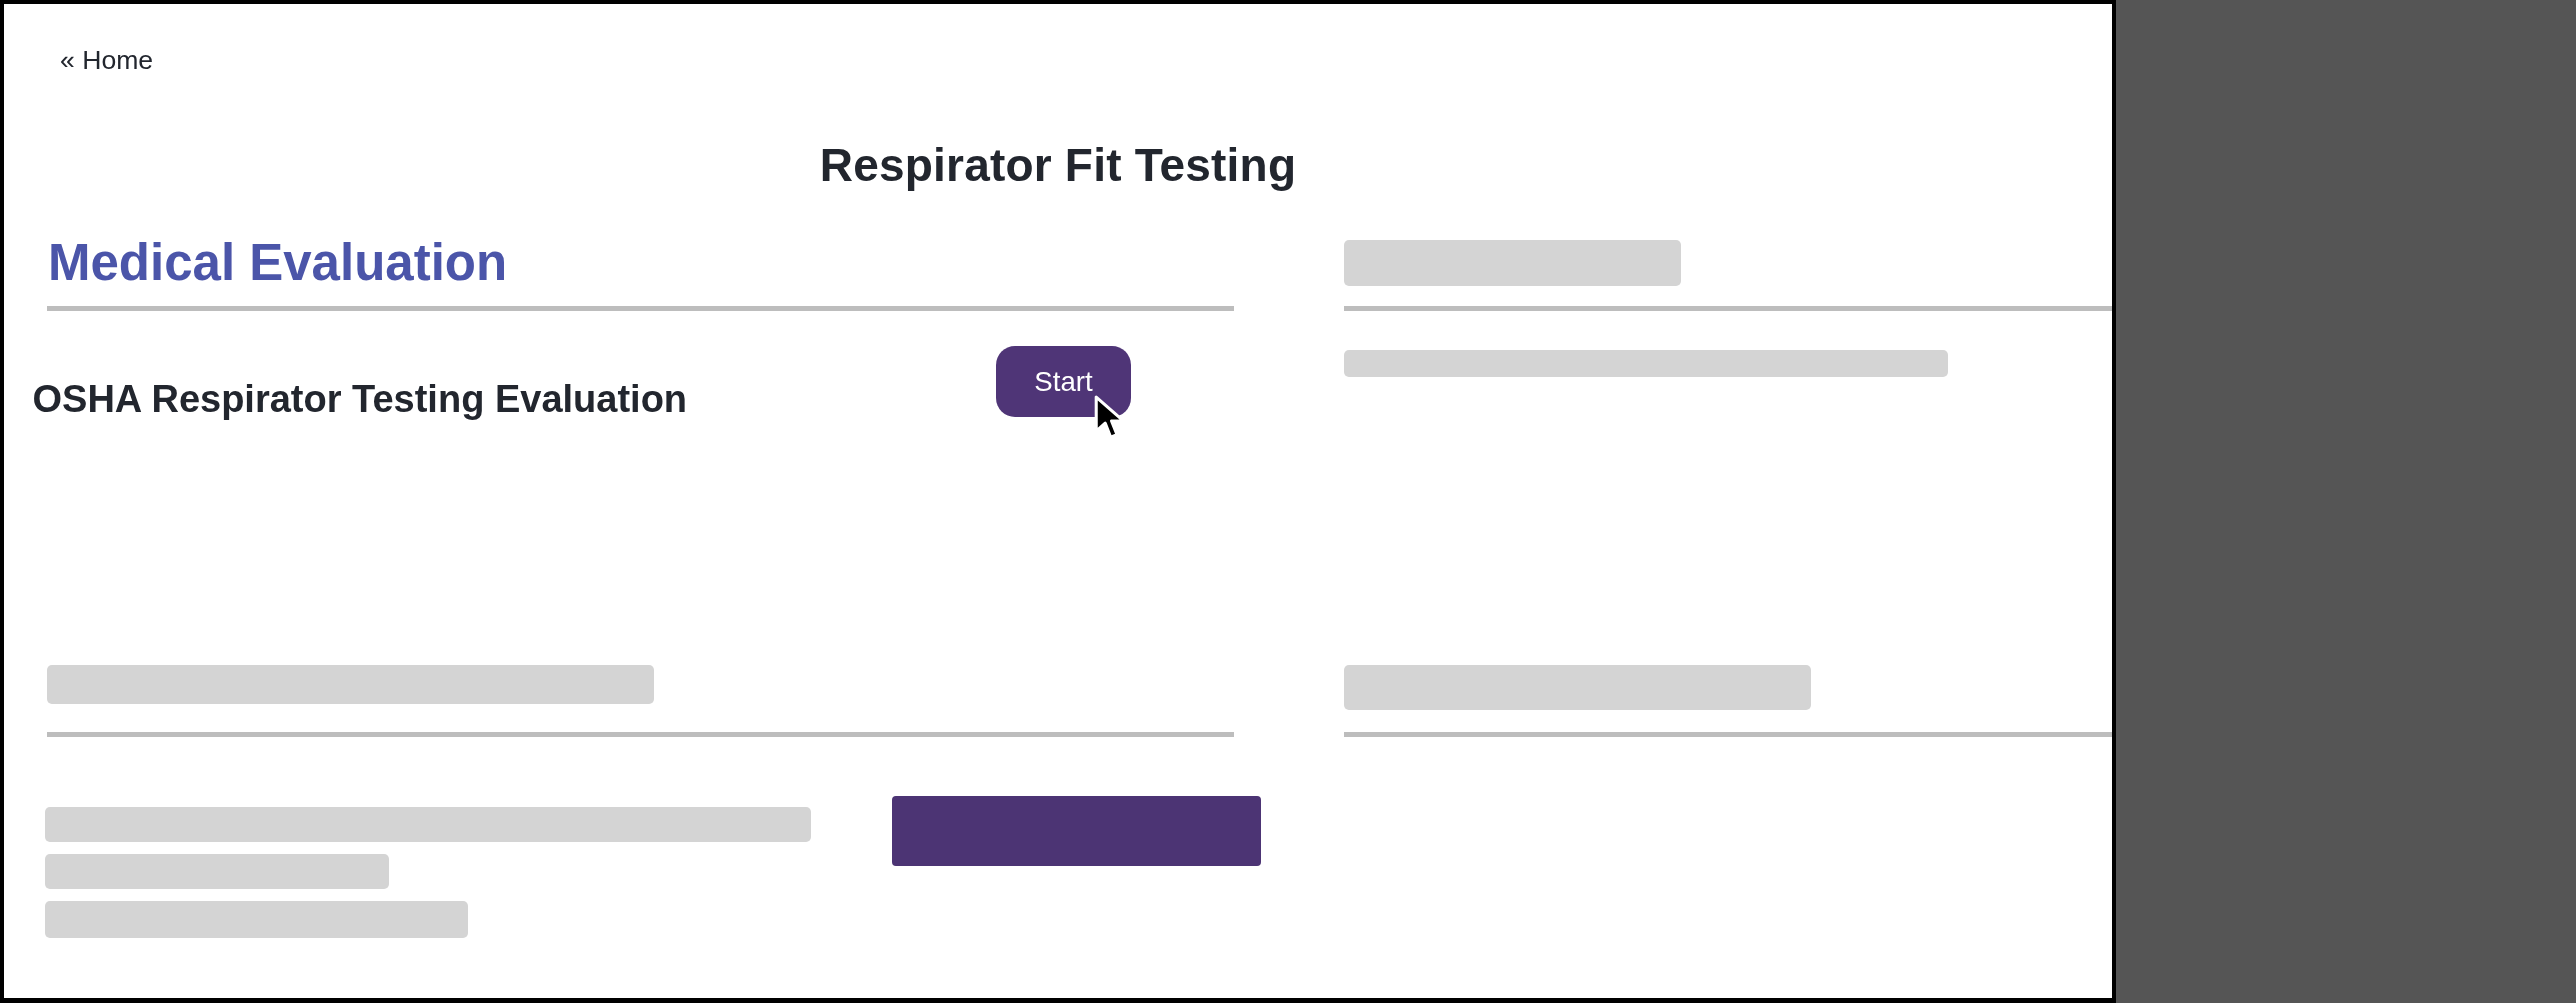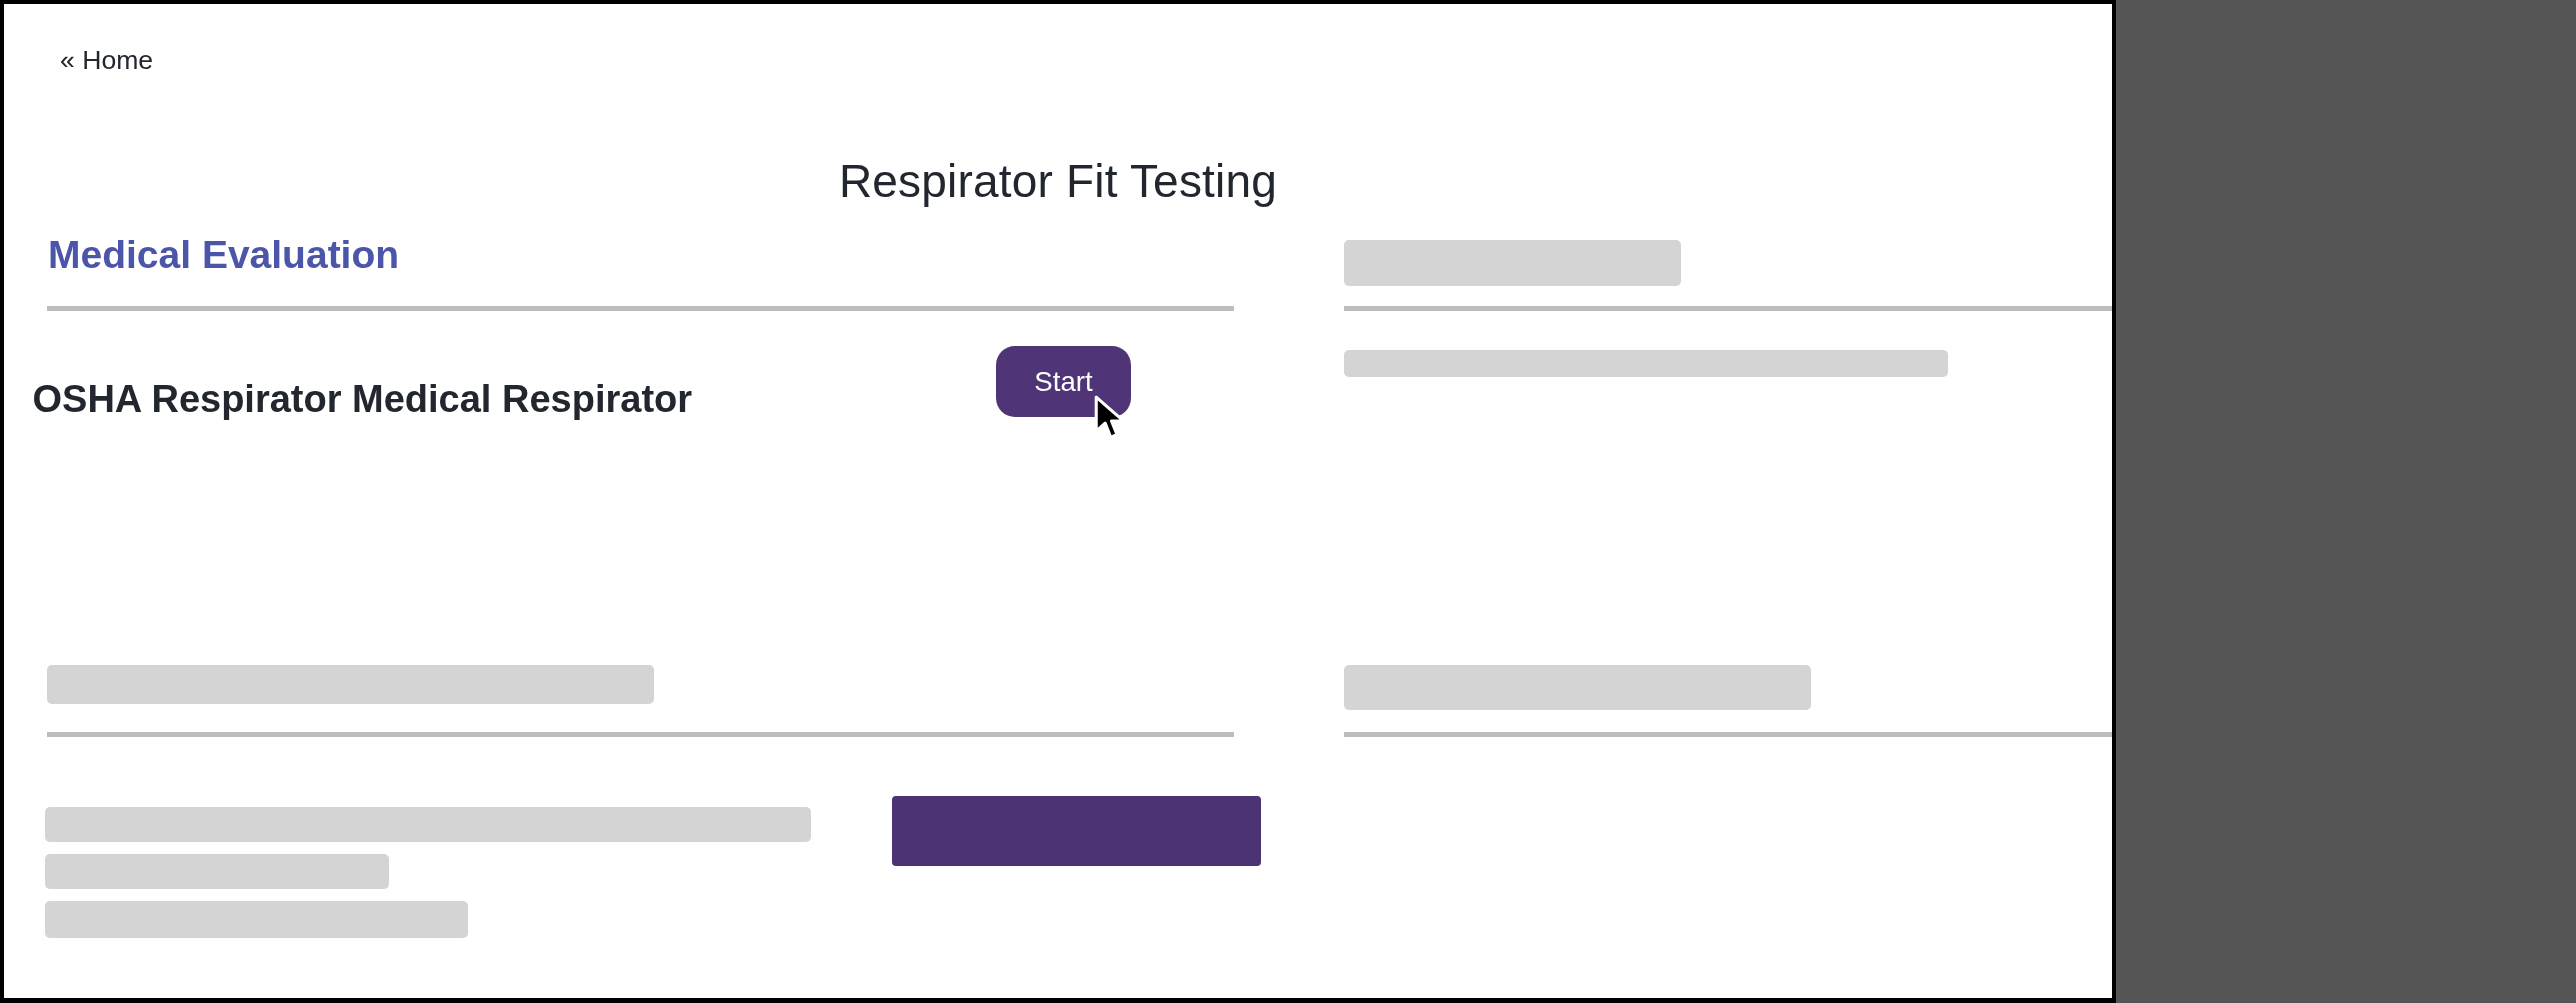--- a/index.html
+++ b/index.html
@@ -23,27 +23,26 @@
     overflow:hidden;
   }
   .home-link{
     position:absolute;left:56px;top:41px;
     font-size:26.6px;color:var(--text-dark);
     cursor:pointer;white-space:nowrap;
   }
   .page-title{
     position:absolute;left:0;right:0;top:134px;
     text-align:center;
-    font-size:46px;font-weight:400;color:var(--text-dark);
+    font-size:46px;font-weight:700;color:var(--text-dark);
     letter-spacing:0.2px;
-    margin-top:16px;
   }
   .section-heading{
     position:absolute;left:44px;top:229px;
-    font-size:39px;font-weight:600;color:var(--heading-indigo);
+    font-size:51px;font-weight:600;color:var(--heading-indigo);
     white-space:nowrap;
   }
   .divider{position:absolute;height:4.9px;background:var(--divider-gray);}
   .divider.d-left-1{left:43px;top:302px;width:1187px;}
   .divider.d-right-1{left:1340px;top:302px;width:1187px;}
   .divider.d-left-2{left:43px;top:728px;width:1187px;}
   .divider.d-right-2{left:1340px;top:728px;width:1187px;}
   .row-label{
     position:absolute;left:28.5px;top:374px;
     font-size:38px;font-weight:600;color:var(--text-dark);
@@ -83,21 +82,21 @@
 
 <div class="page">
 
   <a class="home-link">« Home</a>
 
   <div class="page-title">Respirator Fit Testing</div>
 
   <h2 class="section-heading">Medical Evaluation</h2>
   <div class="divider d-left-1"></div>
 
-  <div class="row-label">OSHA Respirator Medical Respirator</div>
+  <div class="row-label">OSHA Respirator Testing Evaluation</div>
 
   <button class="start-button">Start</button>
 
   <div class="placeholder-bar ph-right-heading-1"></div>
   <div class="divider d-right-1"></div>
   <div class="placeholder-bar ph-right-line-1"></div>
 
   <div class="placeholder-bar ph-left-heading-2"></div>
   <div class="divider d-left-2"></div>
   <div class="placeholder-bar ph-left-line-a"></div>

